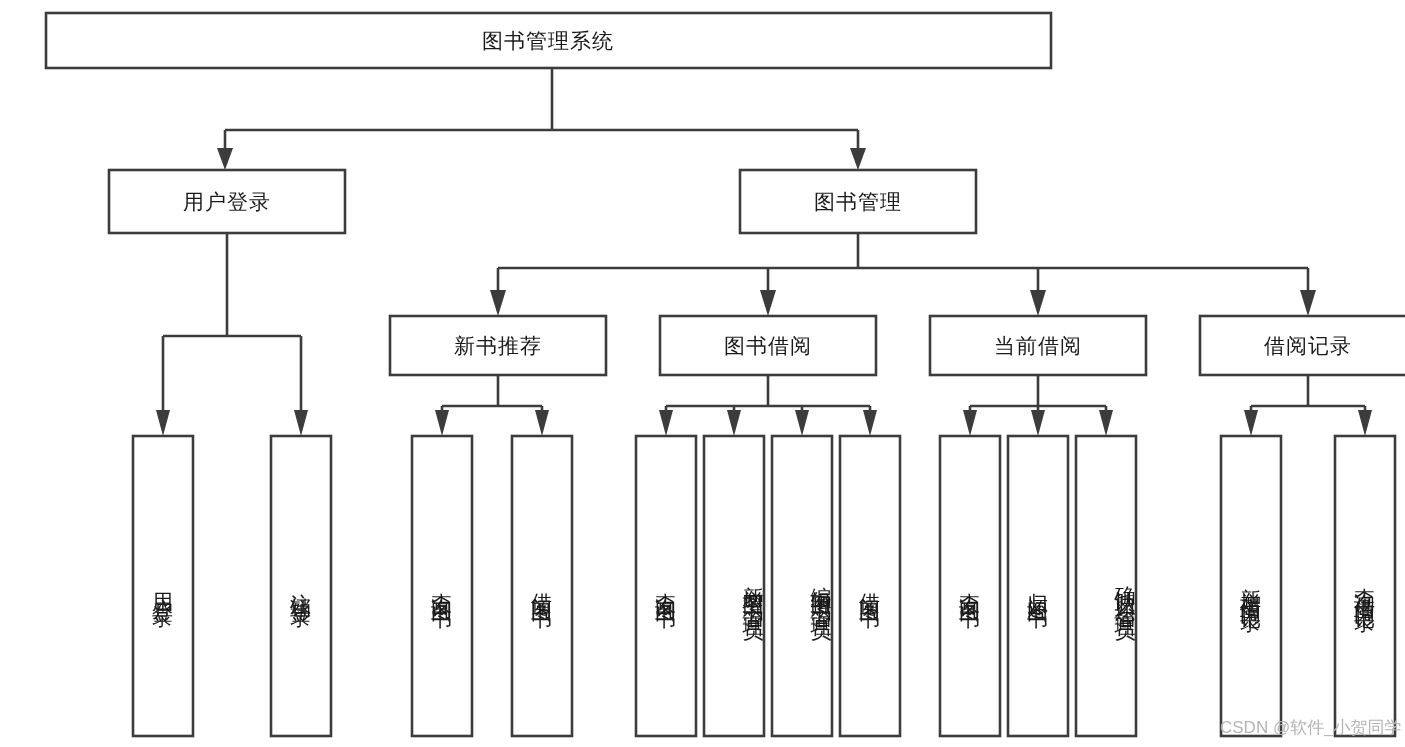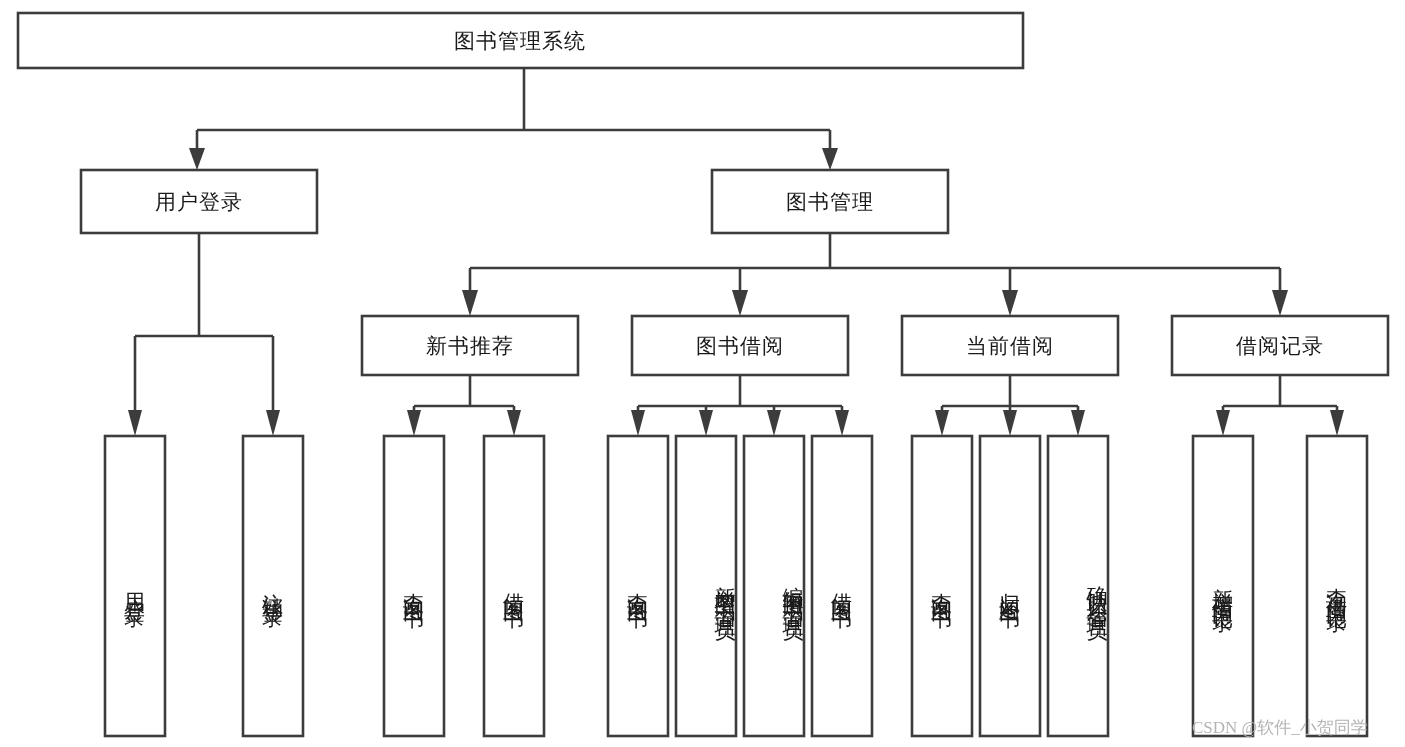--- a/index.html
+++ b/index.html
@@ -1,21 +1,21 @@
 <!DOCTYPE html>
 <html><head>
 <meta charset="utf-8">
 <style>
   html,body{margin:0;padding:0;background:#ffffff;}
   body{
     width:1405px;height:747px;overflow:hidden;
     font-family:"Liberation Sans","DejaVu Sans",sans-serif;
     color:#1a1a1a;
   }
-  #diagram-root{position:relative;width:1225px;height:747px;background:#fff;}
+  #diagram-root{position:relative;width:1225px;height:747px;background:#fff;margin-left:28px;}
   svg#tree{position:absolute;left:0;top:0;width:1405px;height:747px;display:block;}
   .node-box{fill:#ffffff;stroke:#3c3c3c;stroke-width:2.6;}
   .link-line{stroke:#3c3c3c;stroke-width:2.6;fill:none;stroke-linecap:butt;}
   .arrow-head{fill:#3c3c3c;stroke:none;}
   .node-label-h{
     font-family:"Liberation Sans","DejaVu Sans",sans-serif;
     font-size:21px;fill:#1a1a1a;text-anchor:middle;dominant-baseline:middle;
     letter-spacing:1px;
   }
   .leaf-label{
@@ -28,21 +28,21 @@
     color:#1a1a1a;
     letter-spacing:5px;
     display:flex;
     align-items:center;
     justify-content:center;
     white-space:nowrap;
     pointer-events:none;
   }
   .watermark{
     position:absolute;
-    font-family:Liberation Serif, serif;
+    font-family:Liberation Sans, sans-serif;
     font-size:17px;
     color:#b4b4b4;
     white-space:nowrap;
     left:1192px;top:716px;
   }
 </style>
 </head>
 <body>
 
 <div id="diagram-root">

